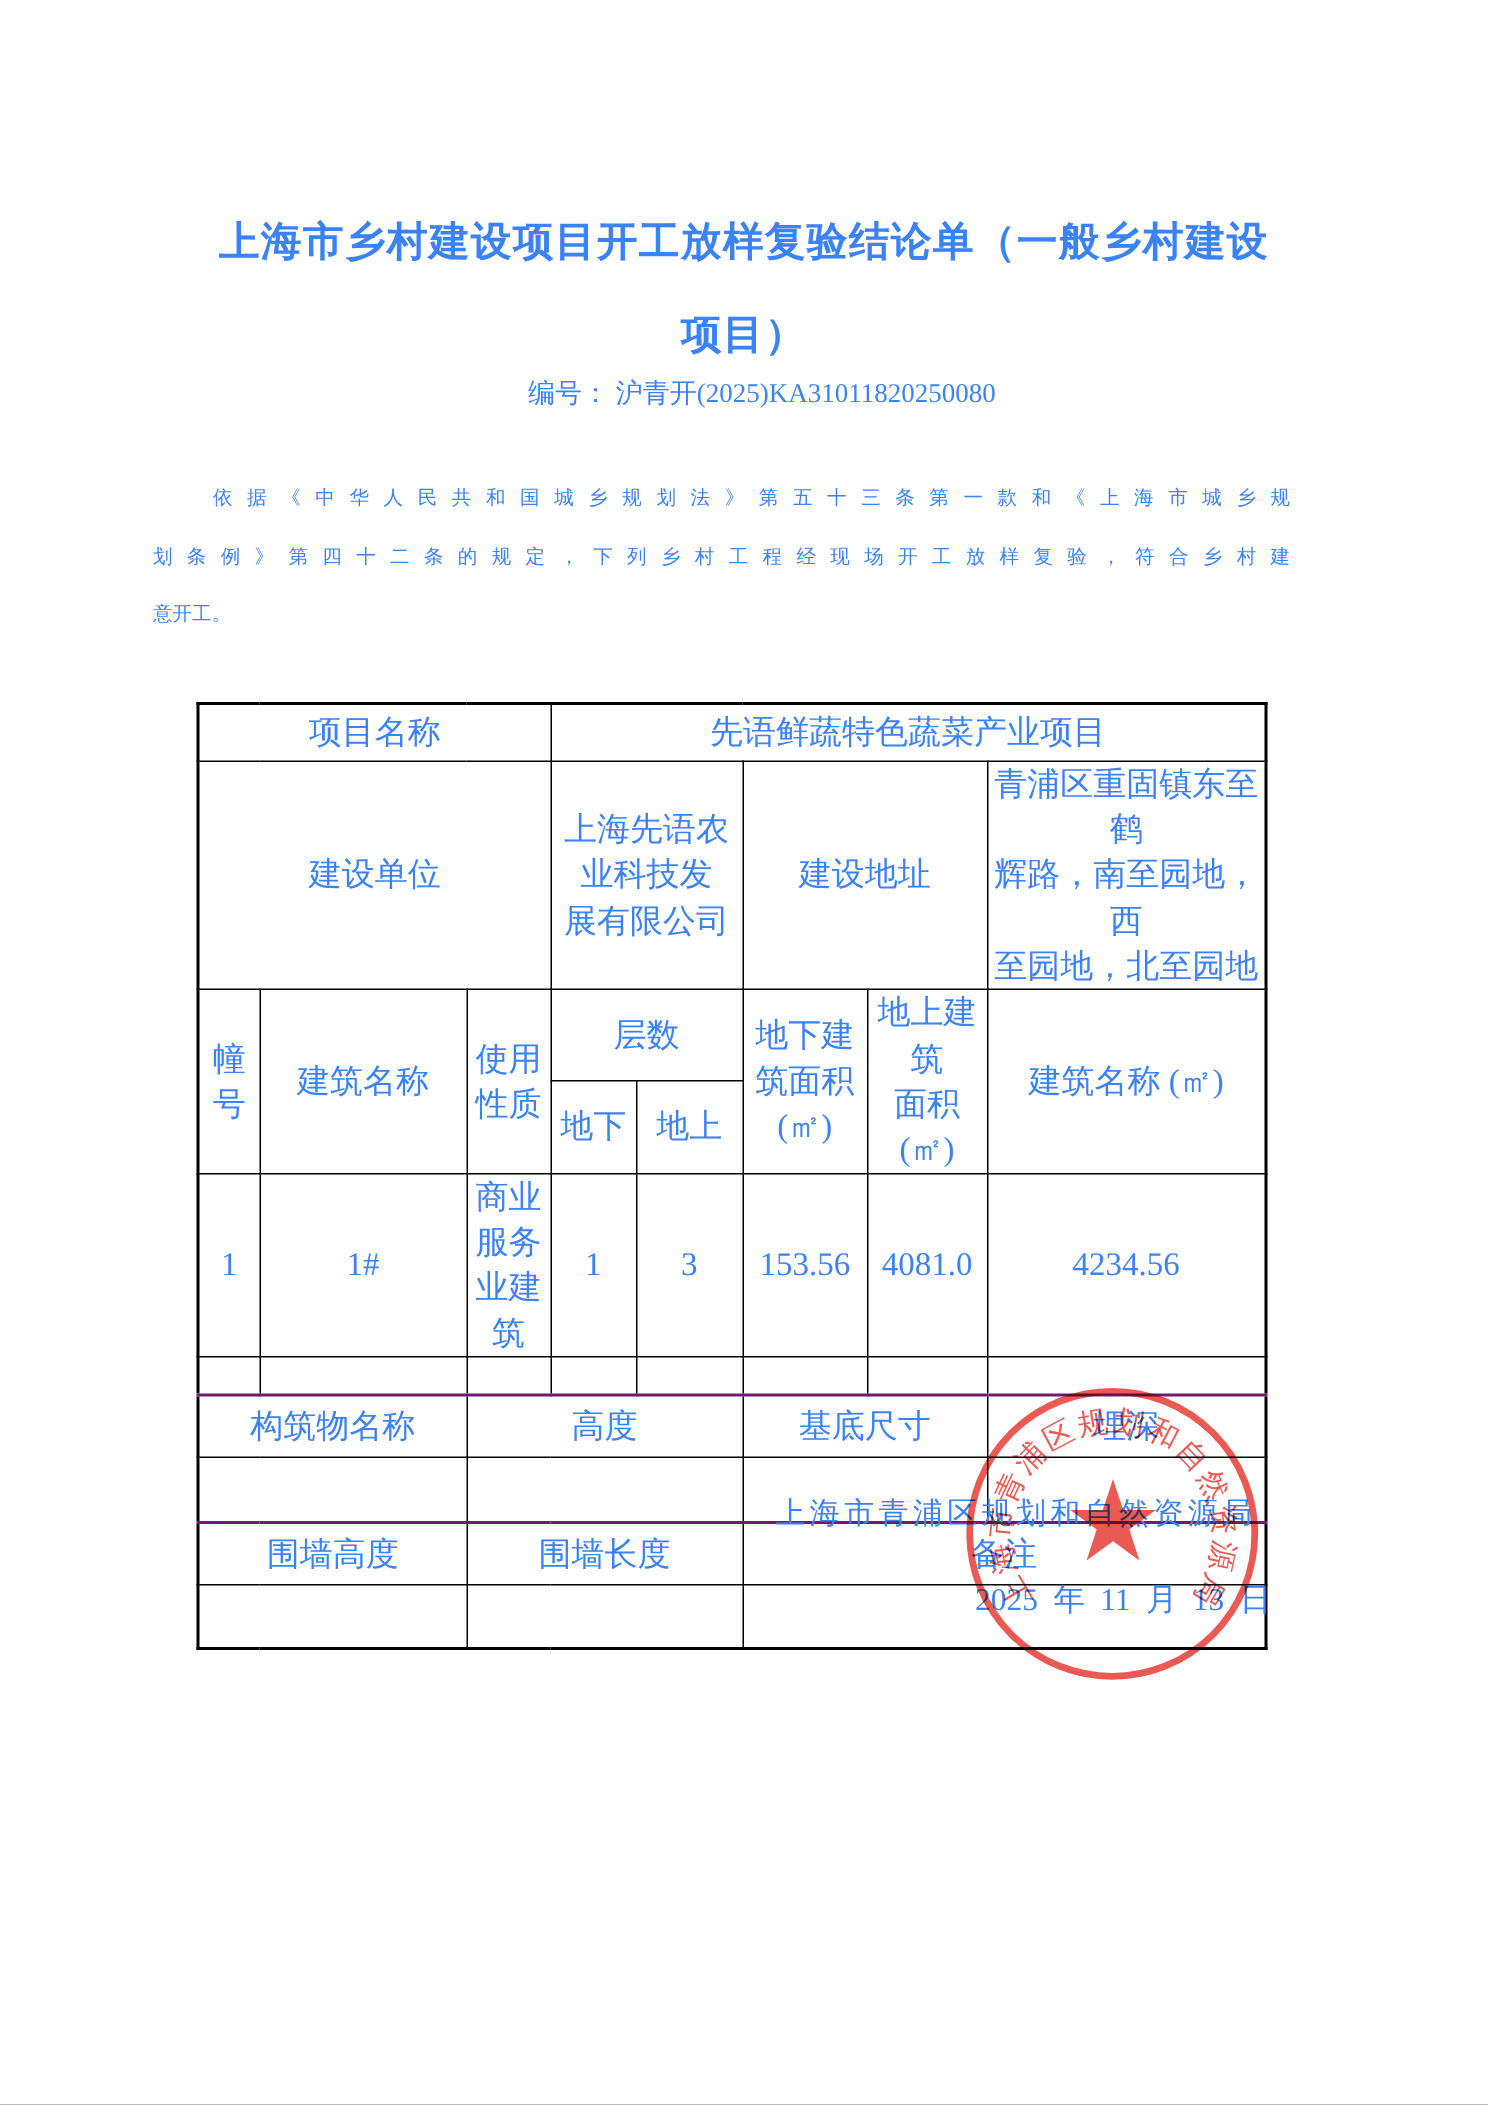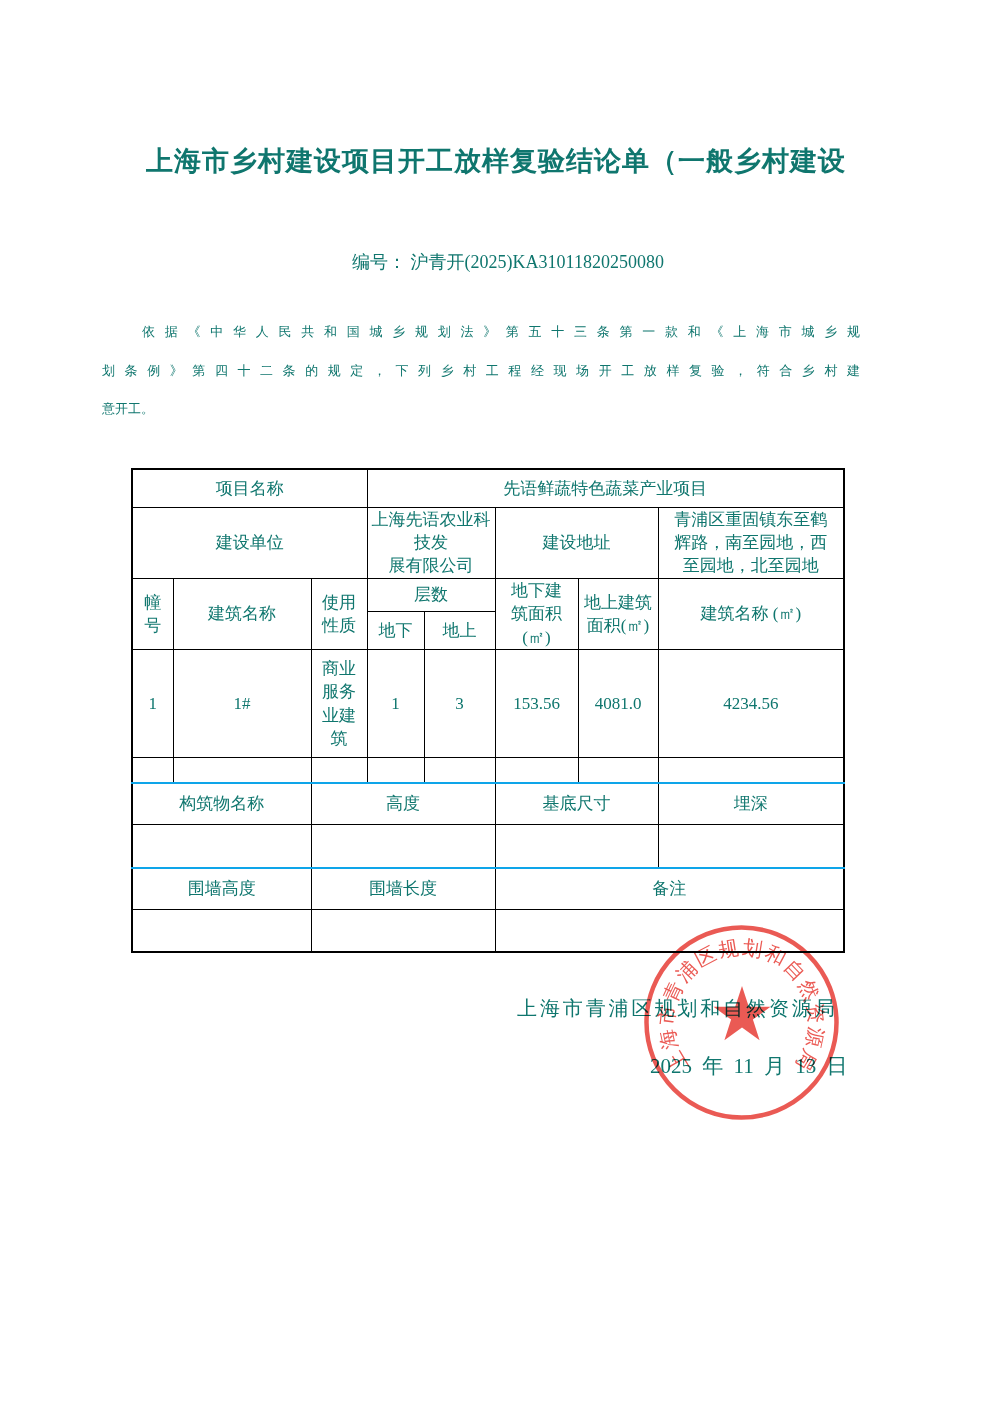--- a/index.html
+++ b/index.html
@@ -1,19 +1,19 @@
 <!DOCTYPE html>
 <html><head>
 <meta charset="utf-8">
 <style>
   * { margin:0; padding:0; box-sizing:border-box; }
   html,body { background:#888; }
   .page {
     position:relative; width:992px; height:1403px; margin:0 auto;
-    background:#ffffff; color:#0f766e;
+    background:#ffffff; color:#3b82f6;
     font-family:"Liberation Serif","DejaVu Serif",serif;
     overflow:hidden;
   }
   .title {
     position:absolute; top:130px; left:0; width:992px;
     text-align:center; font-size:27px; font-weight:bold; line-height:62px;
     letter-spacing:1px;
   }
   .doc-number {
     position:absolute; top:248px; left:16px; width:984px;
@@ -25,44 +25,45 @@
   }
   .para-line.justify { text-align:justify; text-align-last:justify; }
   .para-line.indent { text-indent:40px; }
   table.doc-table {
     position:absolute; top:468px; left:131px; width:712px;
     border-collapse:collapse; table-layout:fixed;
     border:2px solid #000;
   }
   table.doc-table td {
     border:1px solid #000; text-align:center; vertical-align:middle;
-    font-size:17px; line-height:1.38; white-space:pre-line;
+    font-size:22px; line-height:1.38; white-space:pre-line;
     padding:0 3px; overflow:hidden;
   }
-  table.doc-table td.sect { border-top:2px solid #0ea5e9;margin-top:48px; }
+  table.doc-table td.sect { border-top:2px solid #701a75;margin-top:48px; }
   .authority {
     position:absolute; top:995px; left:517px;
     font-size:20px; letter-spacing:2.9px; white-space:nowrap;
   }
   .sign-date {
     position:absolute; top:1052px; left:650px;
     font-size:21px; word-spacing:5px; white-space:nowrap;
   }
   svg.stamp {
     position:absolute; left:626px; top:906px;
     mix-blend-mode:multiply; opacity:.88;
   }
 </style>
 </head>
 <body>
 
 <div class="page">
 
   <div class="title">
     <div>上海市乡村建设项目开工放样复验结论单（一般乡村建设</div>
+    <div>项目）</div>
   </div>
 
   <div class="doc-number">编号： 沪青开(2025)KA31011820250080</div>
 
   <div class="paragraph">
     <div class="para-line indent justify">依据《中华人民共和国城乡规划法》第五十三条第一款和《上海市城乡规</div>
     <div class="para-line justify">划条例》第四十二条的规定，下列乡村工程经现场开工放样复验，符合乡村建</div>
     <div class="para-line">意开工。</div>
   </div>
 

